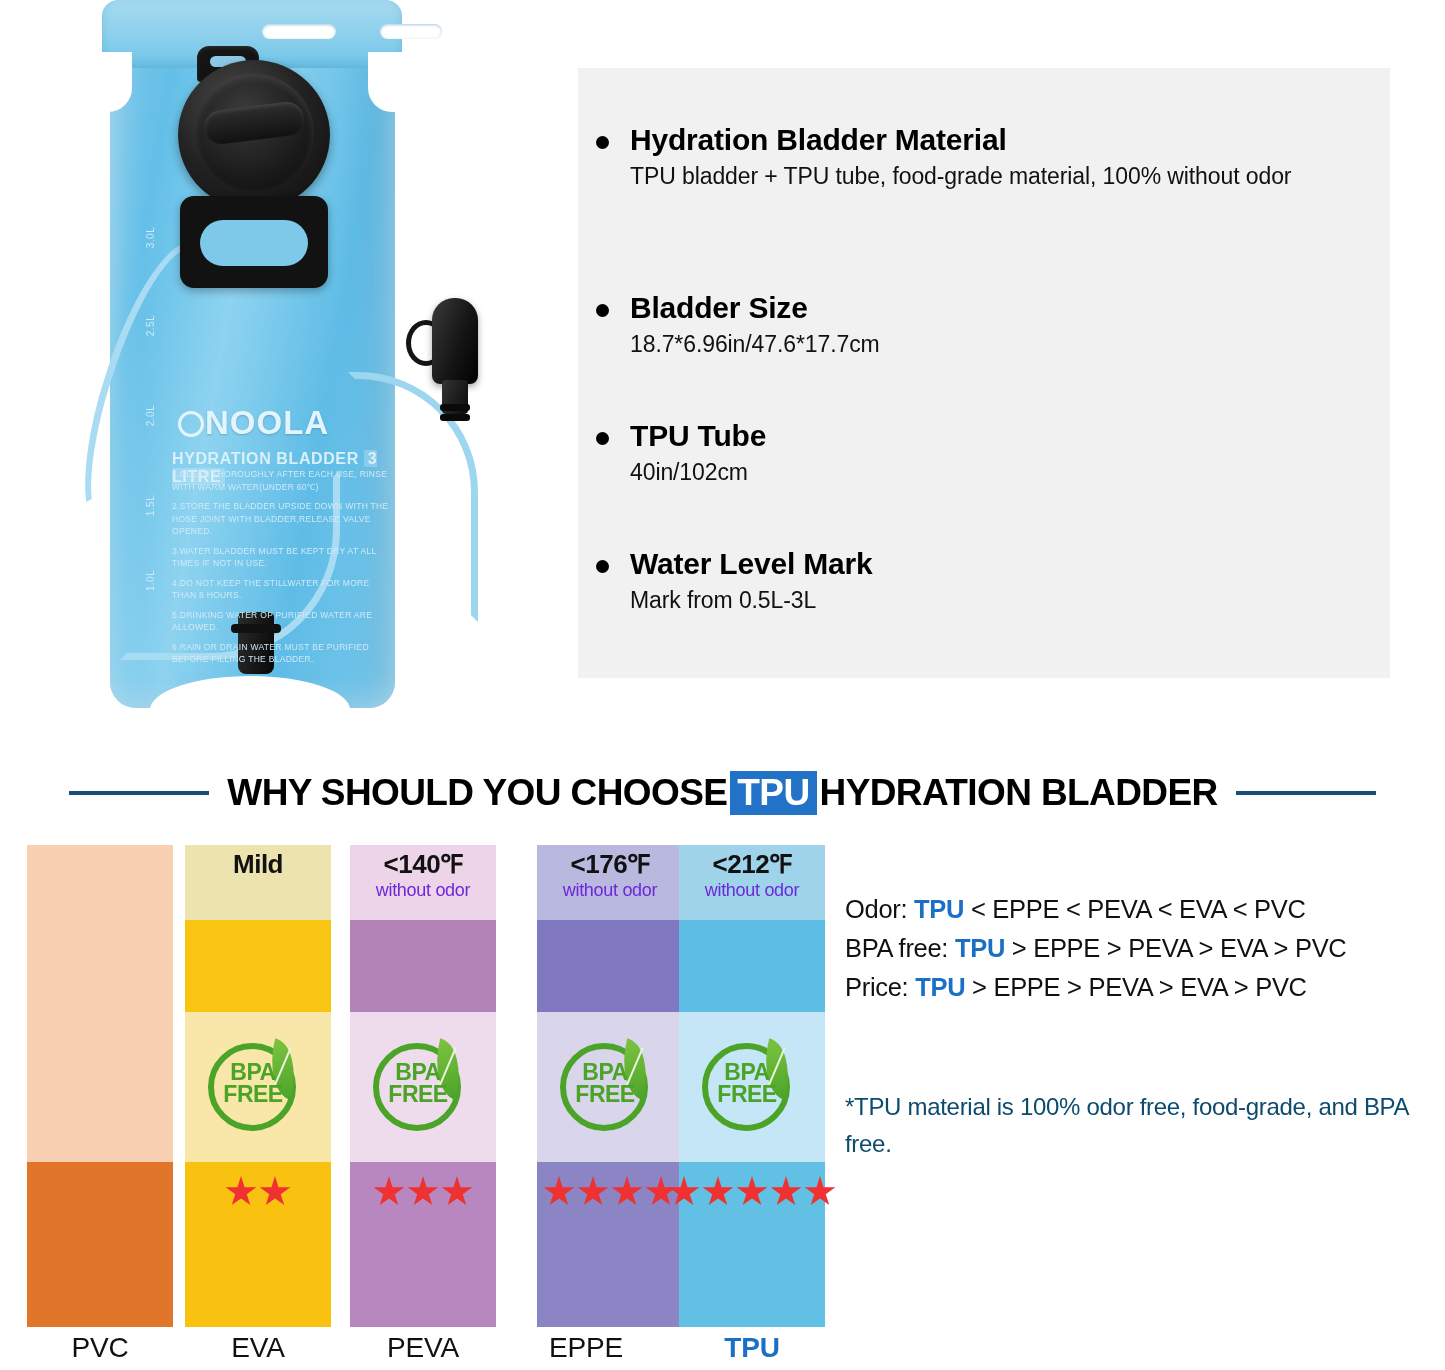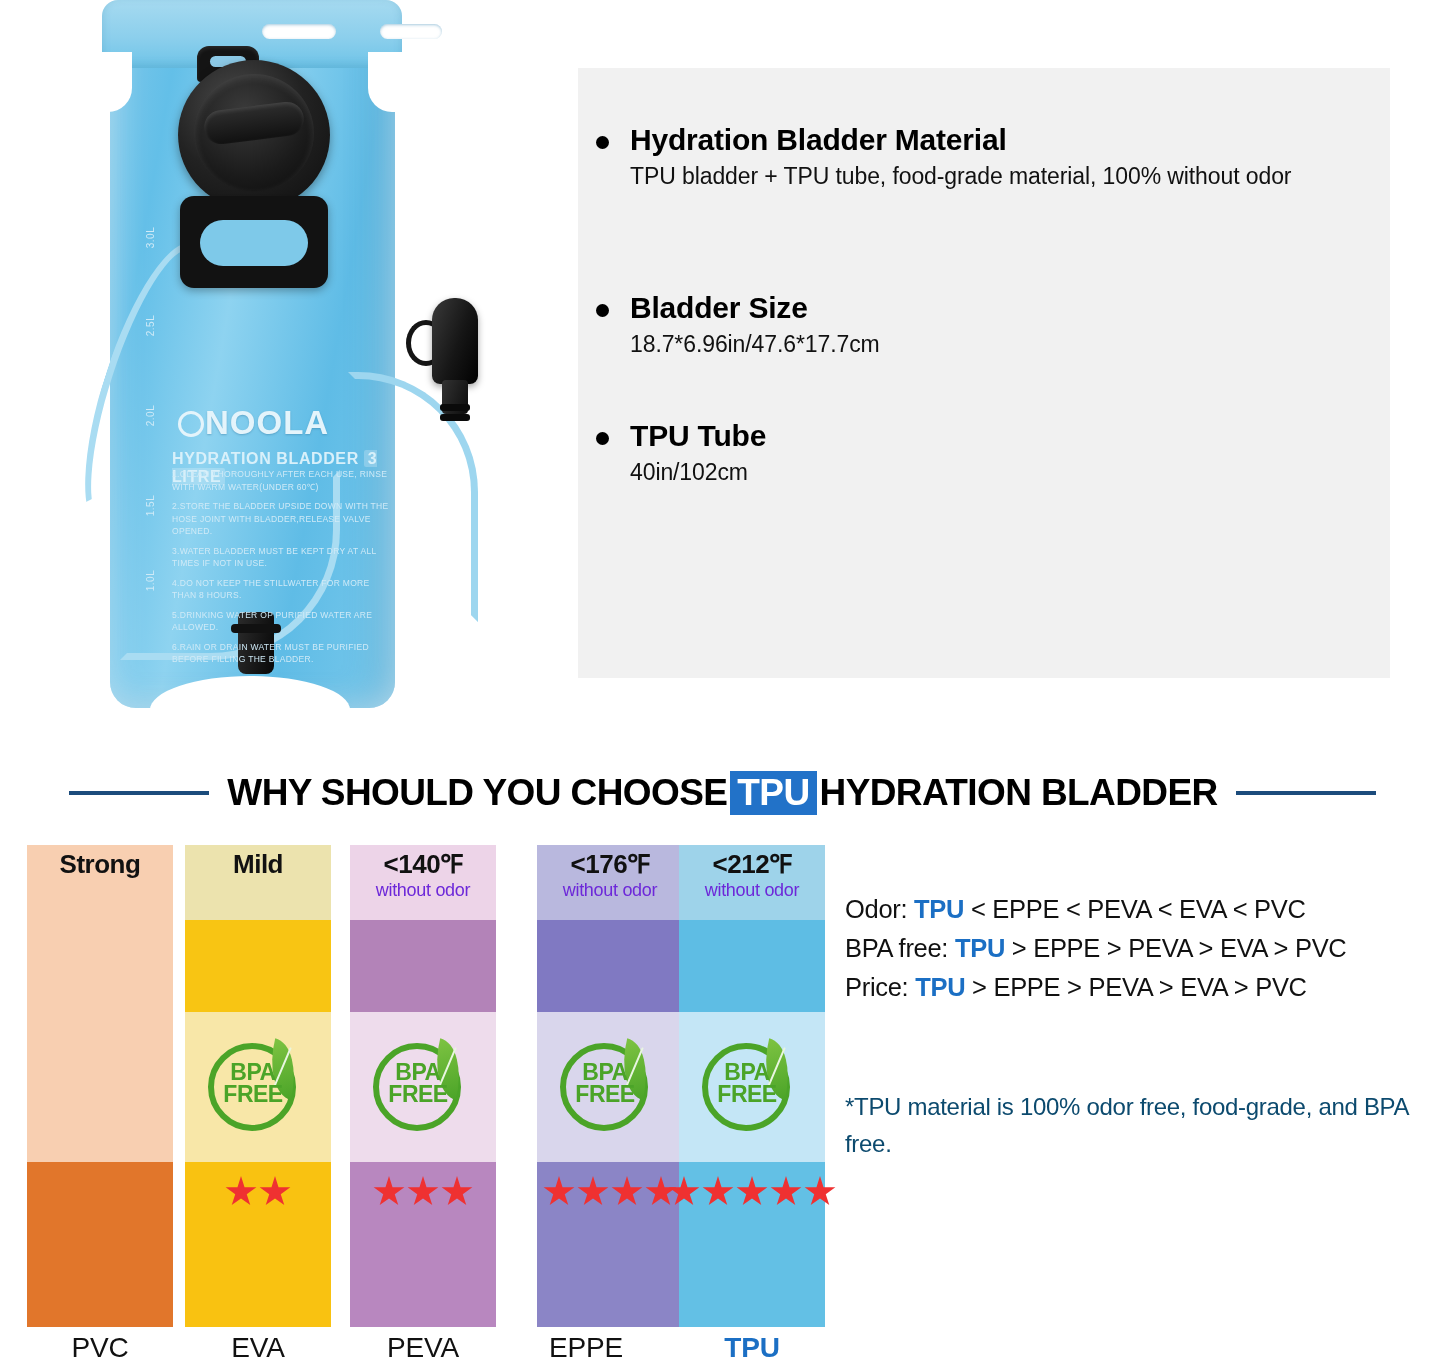--- a/index.html
+++ b/index.html
@@ -334,37 +334,39 @@
     <div class="feature f2">
       <span class="bullet"></span>
       <h3>Bladder Size</h3>
       <p>18.7*6.96in/47.6*17.7cm</p>
     </div>
     <div class="feature f3">
       <span class="bullet"></span>
       <h3>TPU Tube</h3>
       <p>40in/102cm</p>
     </div>
+    <div class="feature f4">
+      <span class="bullet"></span>
+      <h3>Water Level Mark</h3>
+      <p>Mark from 0.5L-3L</p>
+    </div>
   </div>
 
   <div class="section-head">
     <span class="head-rule left"></span>
     <span class="head-text">
       <span>WHY SHOULD YOU CHOOSE</span>
       <span class="head-badge">TPU</span>
       <span>HYDRATION BLADDER</span>
     </span>
     <span class="head-rule right"></span>
   </div>
 
   <div class="chart" id="chart-root">
       <div class="col" style="left: 27px;">
-        <div class="band-head" style="background: rgb(248, 207, 177);">
-          <div class="t1">Strong</div>
-        </div>
         <div class="band-body" style="background: rgb(248, 207, 177);"></div>
         <div class="band-bpa" style="background: rgb(248, 207, 177);"></div>
         <div class="band-star" style="background: rgb(225, 118, 43);"></div>
       </div>
       <div class="col" style="left: 185px;">
         <div class="band-head" style="background: rgb(236, 227, 174);">
           <div class="t1">Mild</div>
         </div>
         <div class="band-body" style="background: rgb(248, 197, 19);"></div>
         <div class="band-bpa" style="background: rgb(248, 231, 168);">

